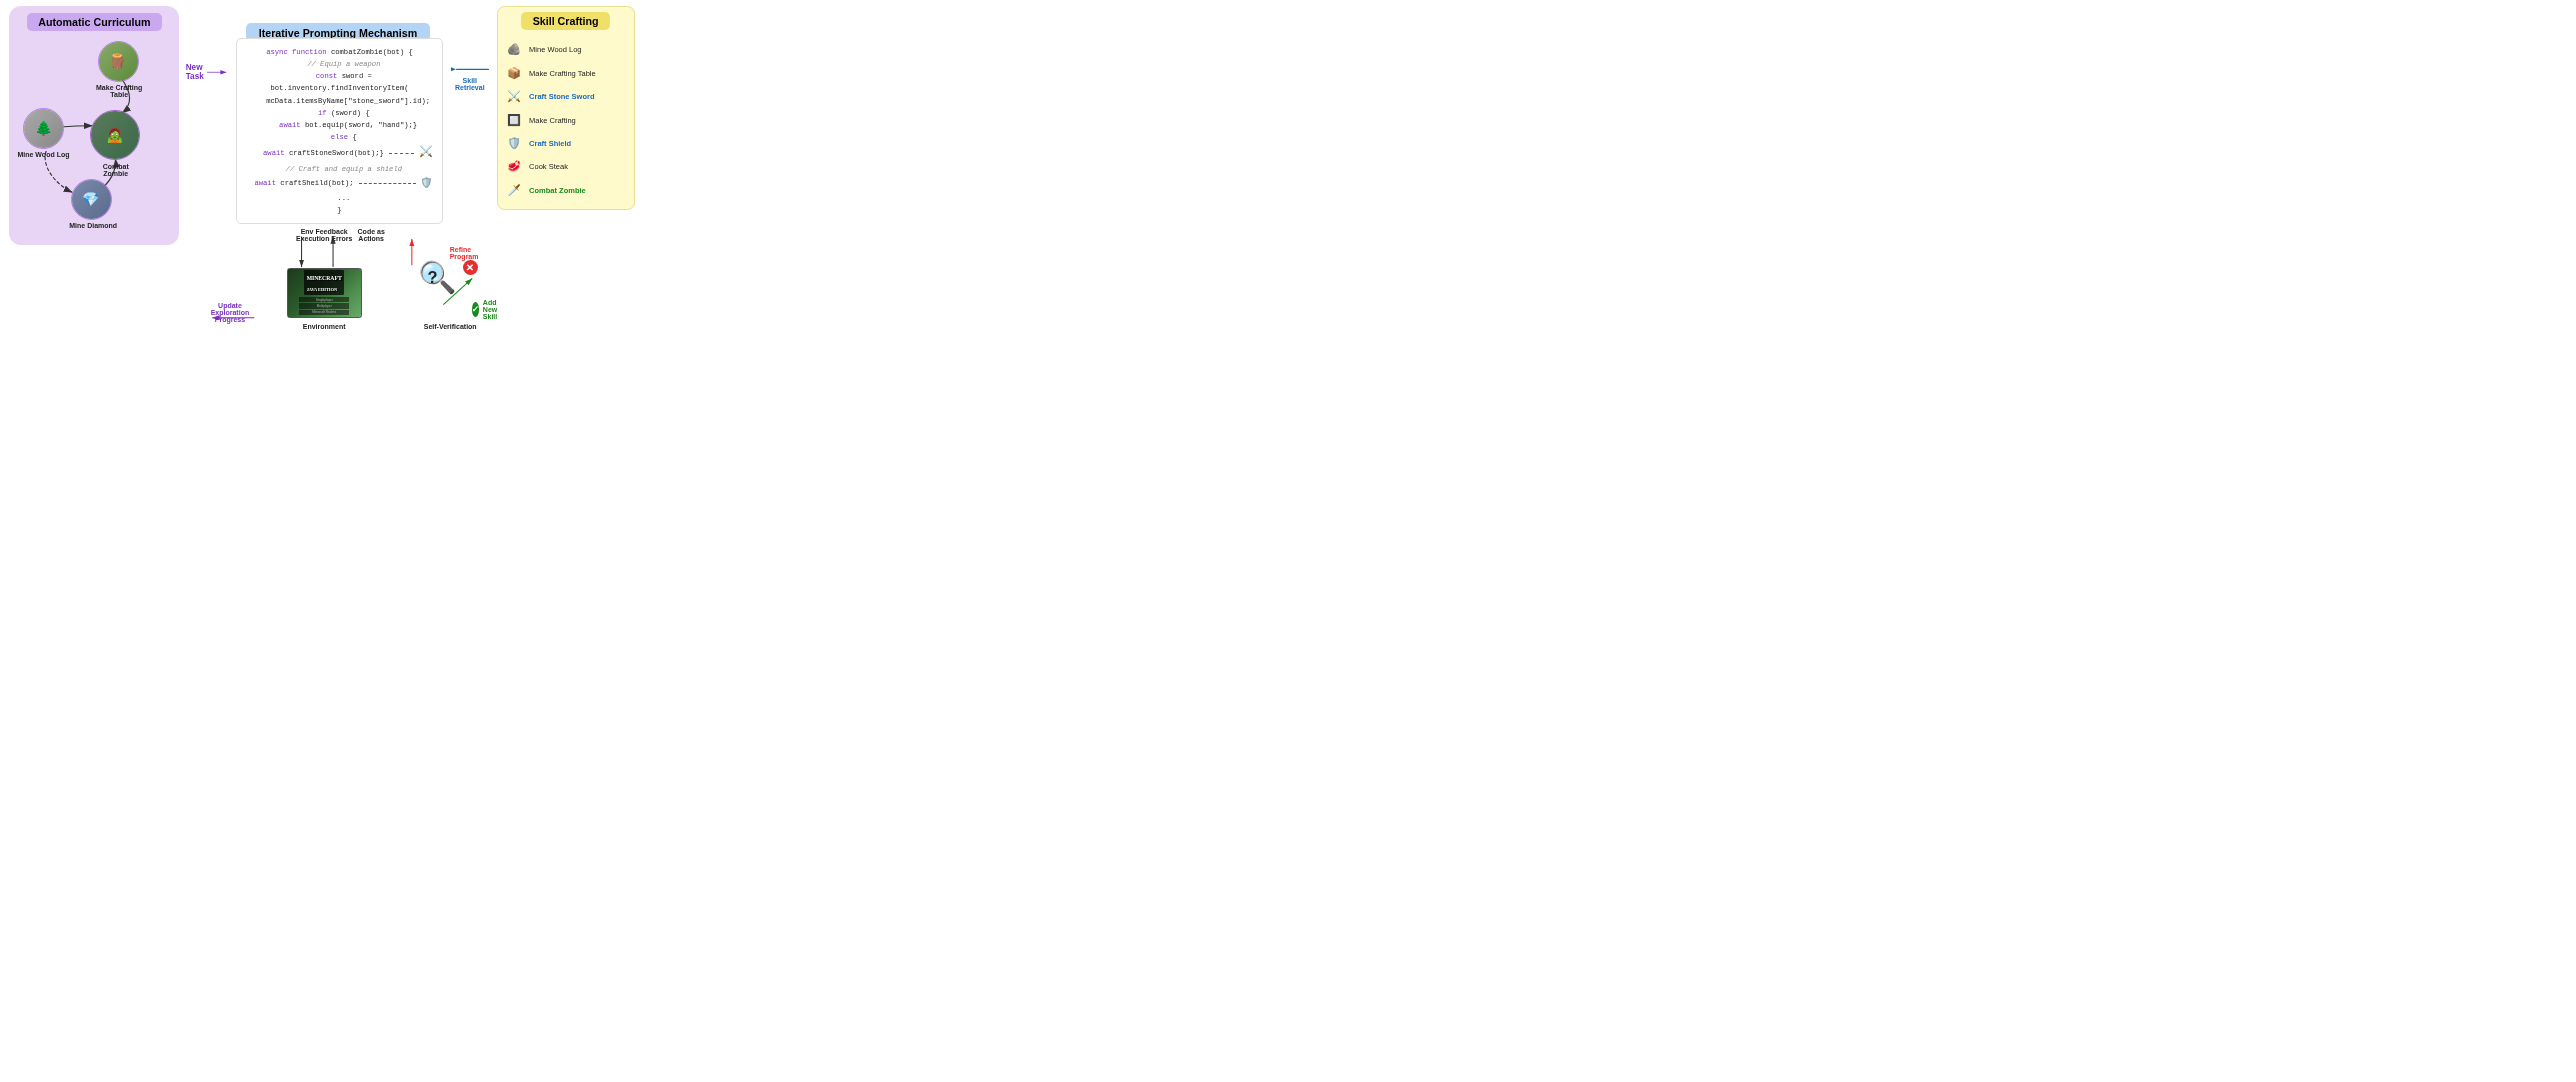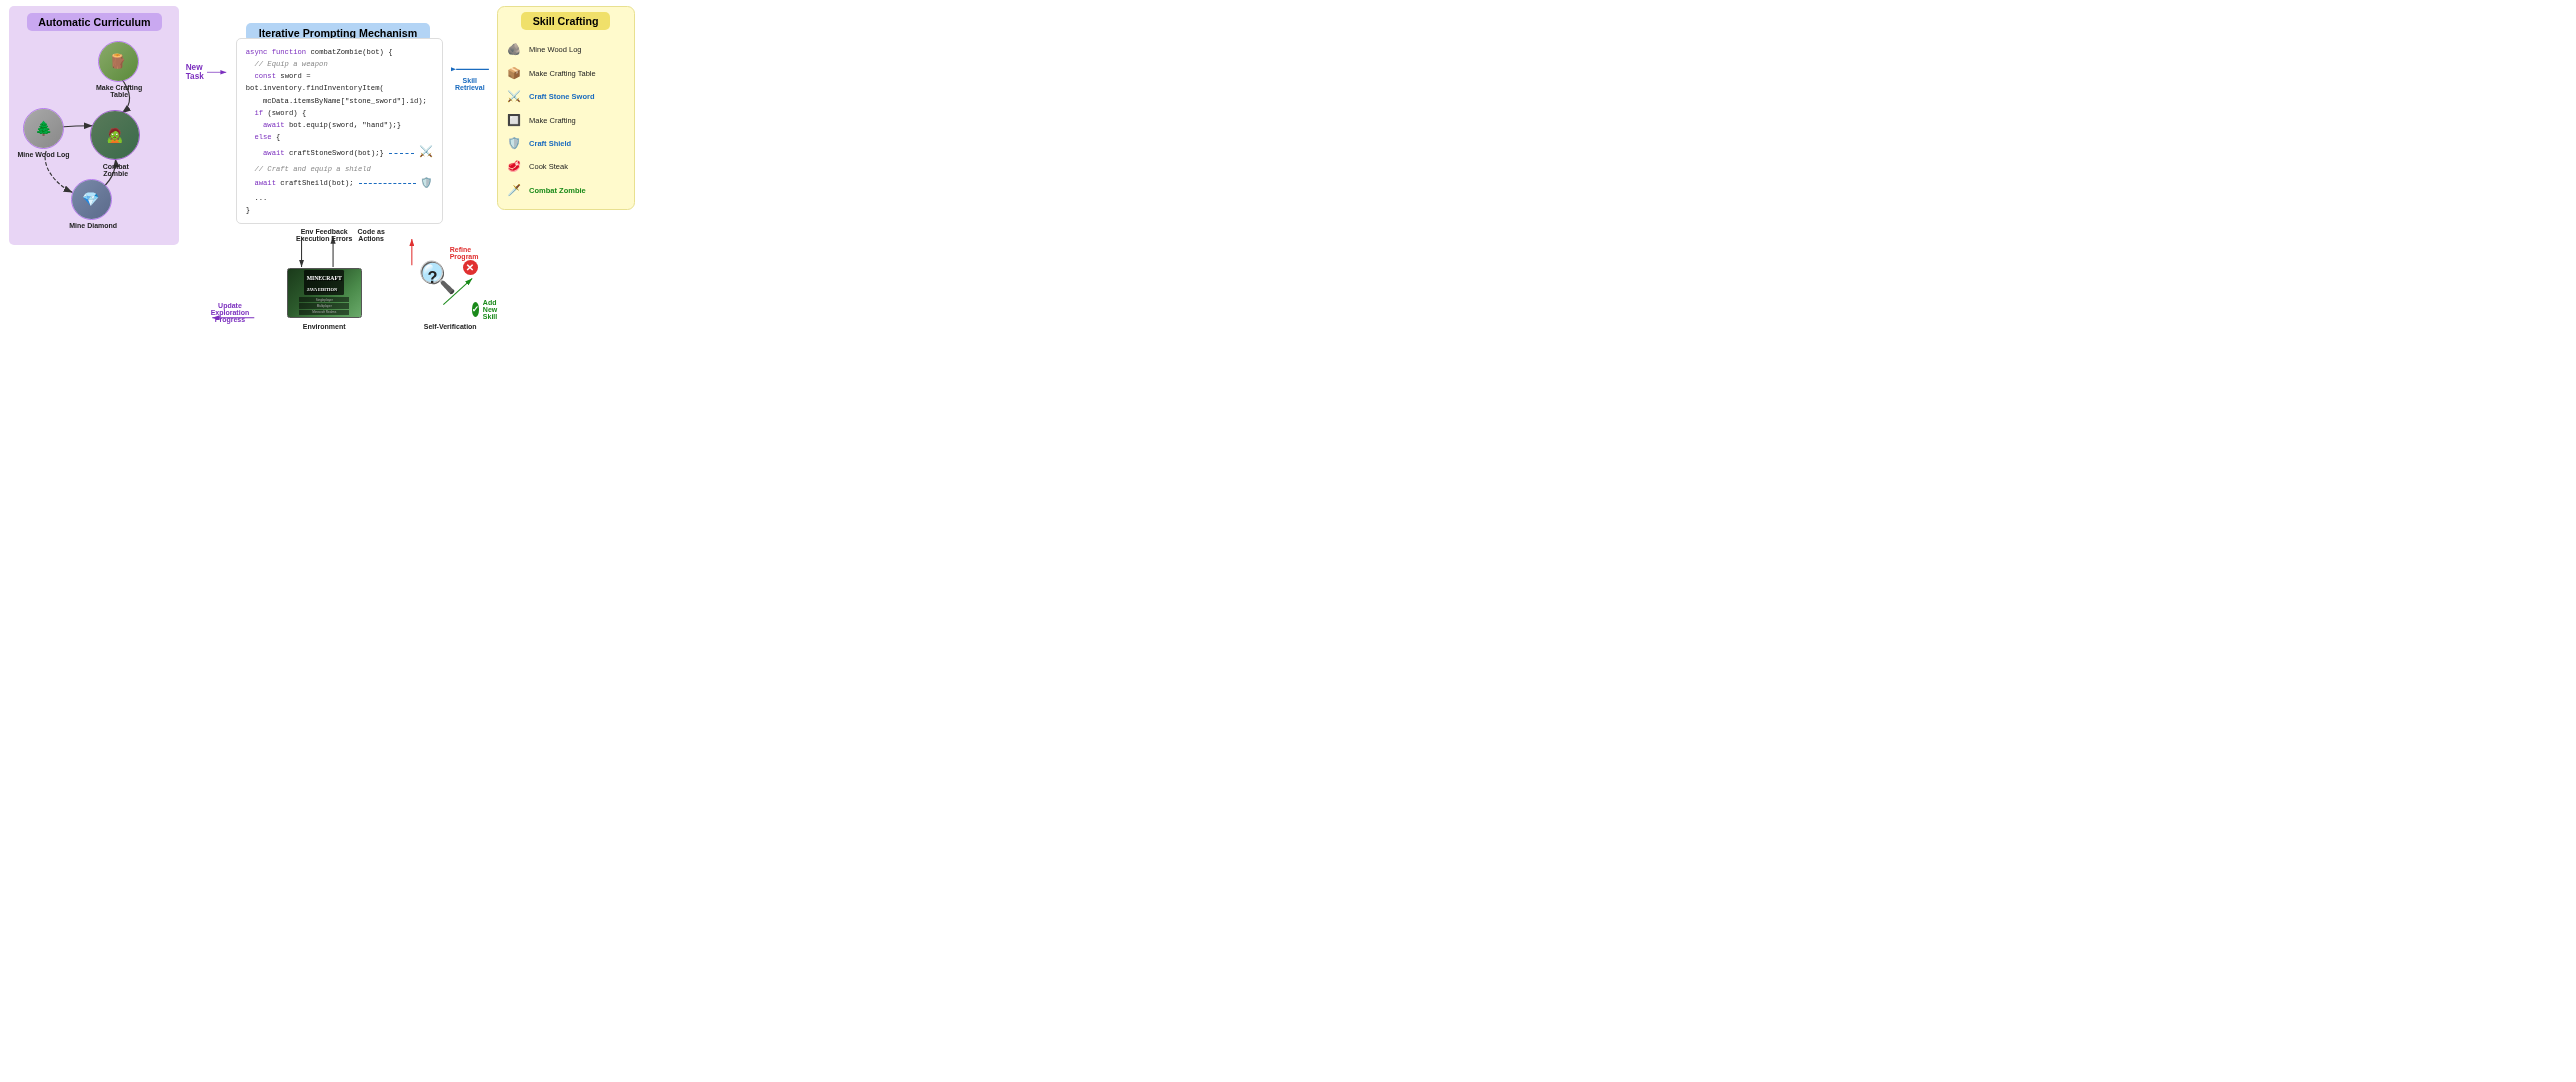--- a/index.html
+++ b/index.html
@@ -13,21 +13,21 @@
     .main-container {
       display: flex;
       width: 100%;
       padding: 6.3px 9.4px;
       gap: 6.3px;
       align-items: flex-start;
     }
 
     
     .section-panel {
-      border-radius: 5px;
+      border-radius: 12px;
       padding: 6.3px;
     }
     .section-title {
       font-size: 10.7px;
       font-weight: bold;
       text-align: center;
       margin-bottom: 5px;
     }
 
     
@@ -313,21 +313,21 @@
         <svg width="38" height="12.6" viewBox="0 0 60 20">
           <defs>
             <marker id="arr-purple" markerWidth="8" markerHeight="6" refX="8" refY="3" orient="auto">
               <polygon points="0 0, 8 3, 0 6" fill="#7b2fbe"></polygon>
             </marker>
           </defs>
           <line x1="0" y1="10" x2="52" y2="10" stroke="#7b2fbe" stroke-width="2" marker-end="url(#arr-purple)"></line>
         </svg>
       </div>
 
-      <div class="code-box" style="flex:1;">
+      <div class="code-box" style="flex:1;text-align:center;">
         <div><span class="code-purple">async function</span> <span class="code-black">combatZombie(bot) {</span></div>
         <div><span class="code-italic">&nbsp;&nbsp;// Equip a weapon</span></div>
         <div><span class="code-black">&nbsp;&nbsp;</span><span class="code-purple">const</span><span class="code-black"> sword = bot.inventory.findInventoryItem(</span></div>
         <div><span class="code-black">&nbsp;&nbsp;&nbsp;&nbsp;mcData.itemsByName["stone_sword"].id);</span></div>
         <div><span class="code-black">&nbsp;&nbsp;</span><span class="code-purple">if</span><span class="code-black"> (sword) {</span></div>
         <div><span class="code-black">&nbsp;&nbsp;&nbsp;&nbsp;</span><span class="code-purple">await</span><span class="code-black"> bot.equip(sword, "hand");}</span></div>
         <div><span class="code-black">&nbsp;&nbsp;</span><span class="code-purple">else</span><span class="code-black"> {</span></div>
         <div style="display:flex;align-items:center;gap:2.5px;">
           <span class="code-black">&nbsp;&nbsp;&nbsp;&nbsp;<span class="code-purple">await</span> craftStoneSword(bot);}</span>
           <span style="flex:1;border-top:0.9px dashed #1a6bbf;margin:0 2.5px;"></span>

